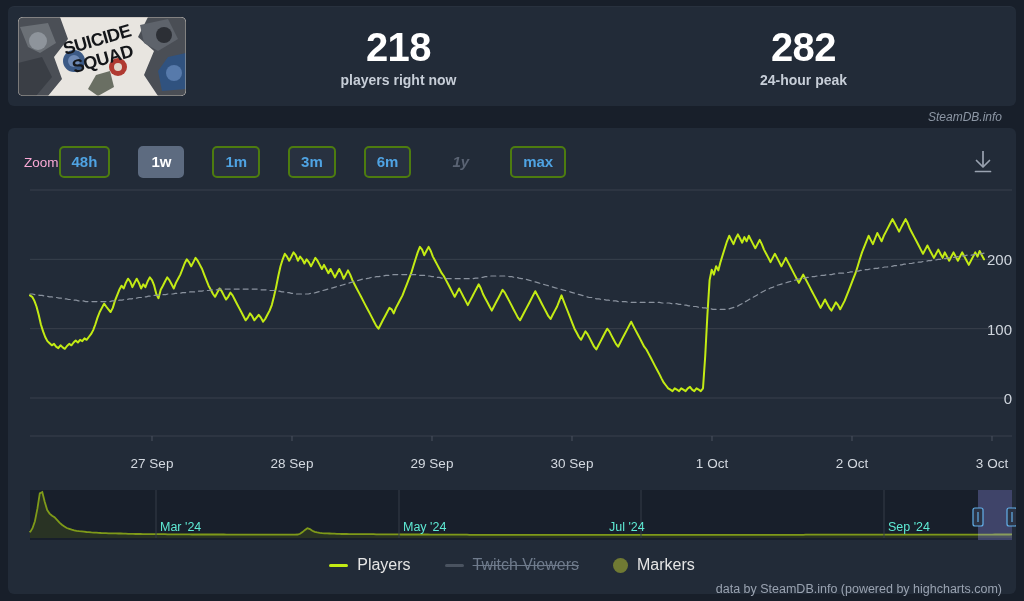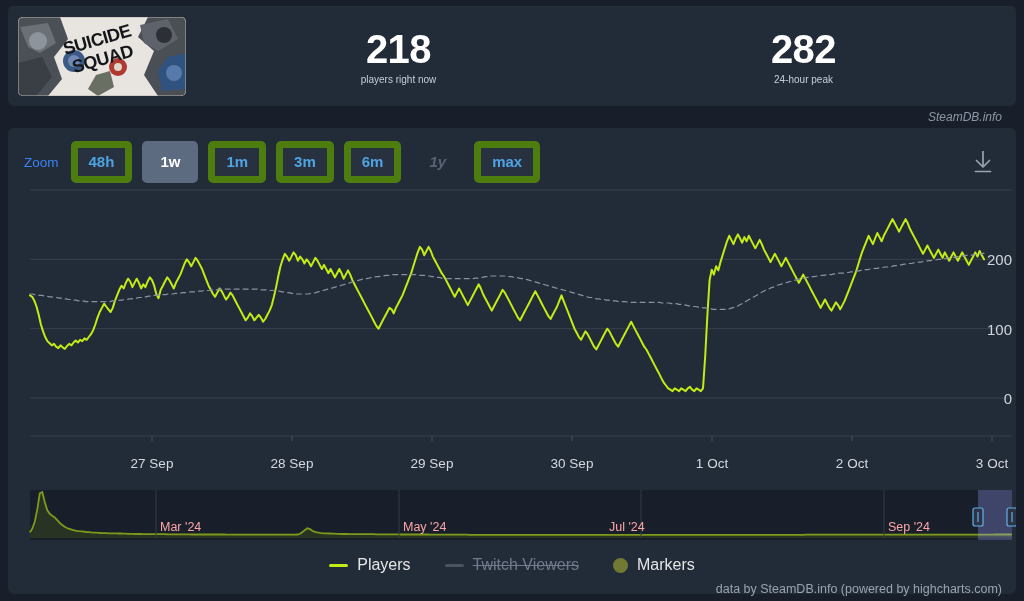--- a/index.html
+++ b/index.html
@@ -40,23 +40,24 @@
     padding: 0 4px;
   }
   .stat .num {
     font-size: 40px;
     font-weight: bold;
     line-height: 44px;
     letter-spacing: -0.5px;
     color: #ffffff;
   }
   .stat .lbl {
-    font-size: 10px;
+    font-size: 14px;
     color: #c7ced8;
     margin-top: 3px;
+    font-weight: bold;
   }
 
   
   .watermark {
     text-align: right;
     font-style: italic;
     font-size: 12px;
     color: #8d97a5;
     padding: 3px 14px 3px 0;
     height: 22px;
@@ -74,33 +75,32 @@
 
   
   .zoom-row {
     display: flex;
     align-items: center;
     padding: 16px 0 0 16px;
     height: 52px;
     position: relative;
   }
   .zoom-label {
-    color: #3b82f6;
+    color: #f9a8d4;
     font-size: 13.5px;
-    margin-right: 12px;
   }
   .rb {
     font-size: 15px;
     font-weight: bold;
     color: #4fa3e3;
     background: #283140;
-    border: 7px solid #4d7c0f;
+    border: 2px solid #4d7c0f;
     border-radius: 5px;
     padding: 5px 11px 6px 11px;
-    margin-right: 10px;
+    margin-right: 28px;
     line-height: 17px;
     cursor: pointer;
     user-select: none;
   }
   .rb.active {
     background: #5d6b80;
     color: #ffffff;
     border-color: #5d6b80;
   }
   .rb.disabled {
@@ -138,21 +138,21 @@
     top: 8px;
     white-space: nowrap;
   }
 
   
   .nav-wrap { position: relative; height: 60px; margin-top: 2px; }
   .nav-svg { position: absolute; left: 0; top: 0; }
   .nav-label {
     position: absolute;
     font-size: 12.5px;
-    color: #fca5a5;
+    color: #5eead4;
     white-space: nowrap;
     text-align: center;
   }
 
   
   .legend {
     display: flex;
     justify-content: center;
     align-items: center;
     gap: 34px;

